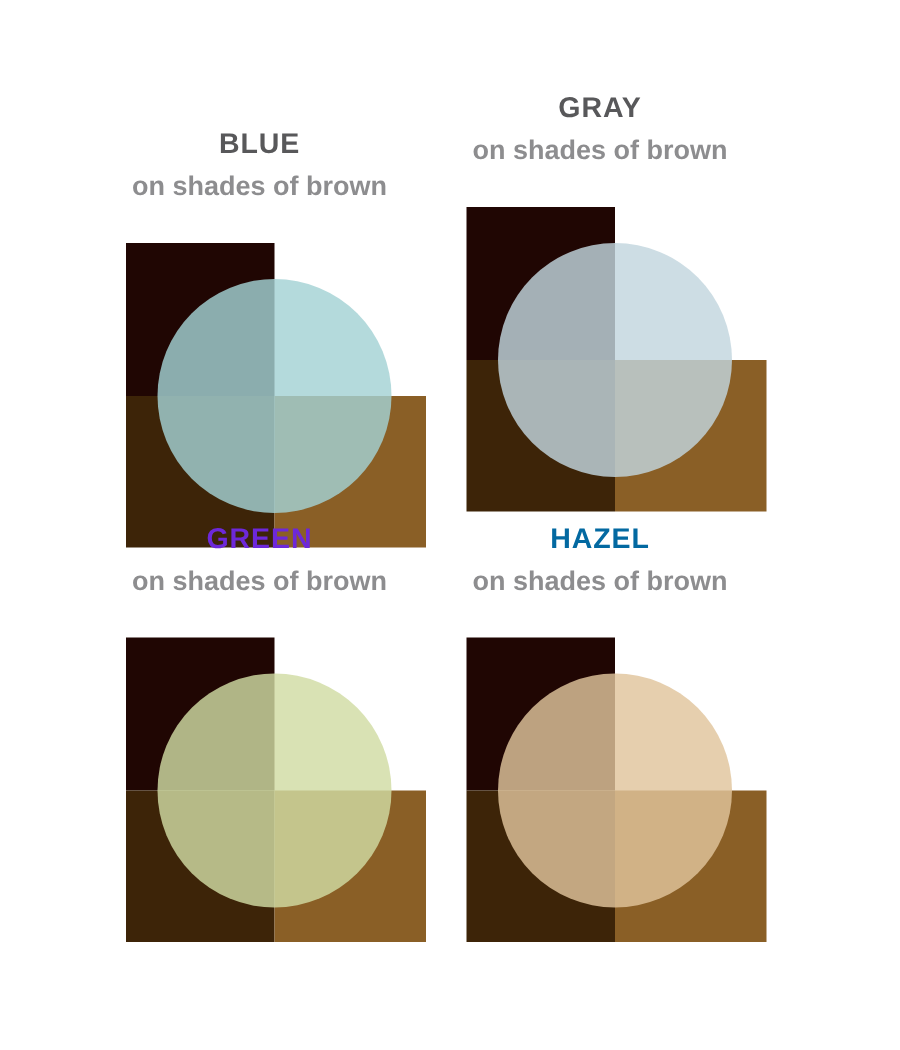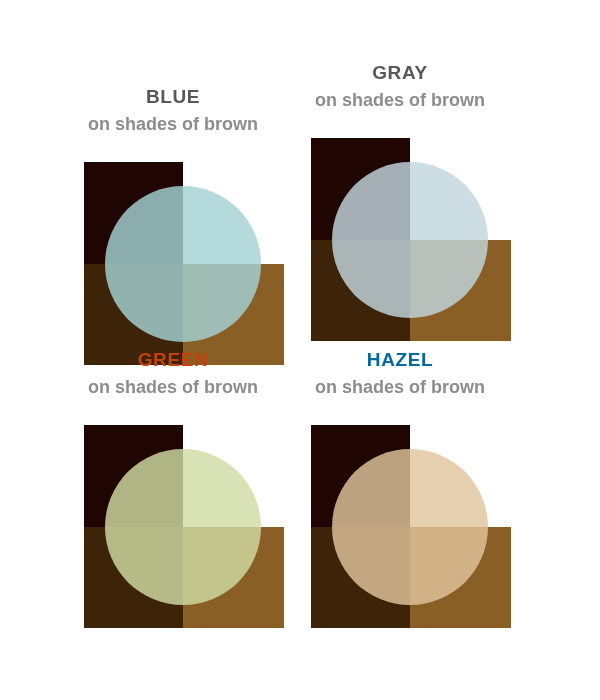--- a/index.html
+++ b/index.html
@@ -144,21 +144,21 @@
         <div class="quad quad-tl" style="background: rgb(32, 6, 3);"></div>
         <div class="quad quad-tr" style="background: transparent;"></div>
         <div class="quad quad-bl" style="background: rgb(61, 36, 8);"></div>
         <div class="quad quad-br" style="background: rgb(138, 95, 38);"></div>
         <div class="iris" style="background: rgb(194, 214, 222); opacity: 0.82;"></div>
       </div>
     </div>
 
     <div class="cell cell-2">
       <div class="caption">
-        <span class="caption-name" style="color: #c2410c;">GREEN</span>
+        <span class="caption-name" style="color: #6d28d9;">GREEN</span>
         <span class="caption-sub" style="color: rgb(141, 141, 143);">on shades of brown</span>
       </div>
       <div class="swatch">
         <div class="quad quad-tl" style="background: rgb(32, 6, 3);"></div>
         <div class="quad quad-tr" style="background: transparent;"></div>
         <div class="quad quad-bl" style="background: rgb(61, 36, 8);"></div>
         <div class="quad quad-br" style="background: rgb(138, 95, 38);"></div>
         <div class="iris" style="background: rgb(209, 220, 164); opacity: 0.82;"></div>
       </div>
     </div>

